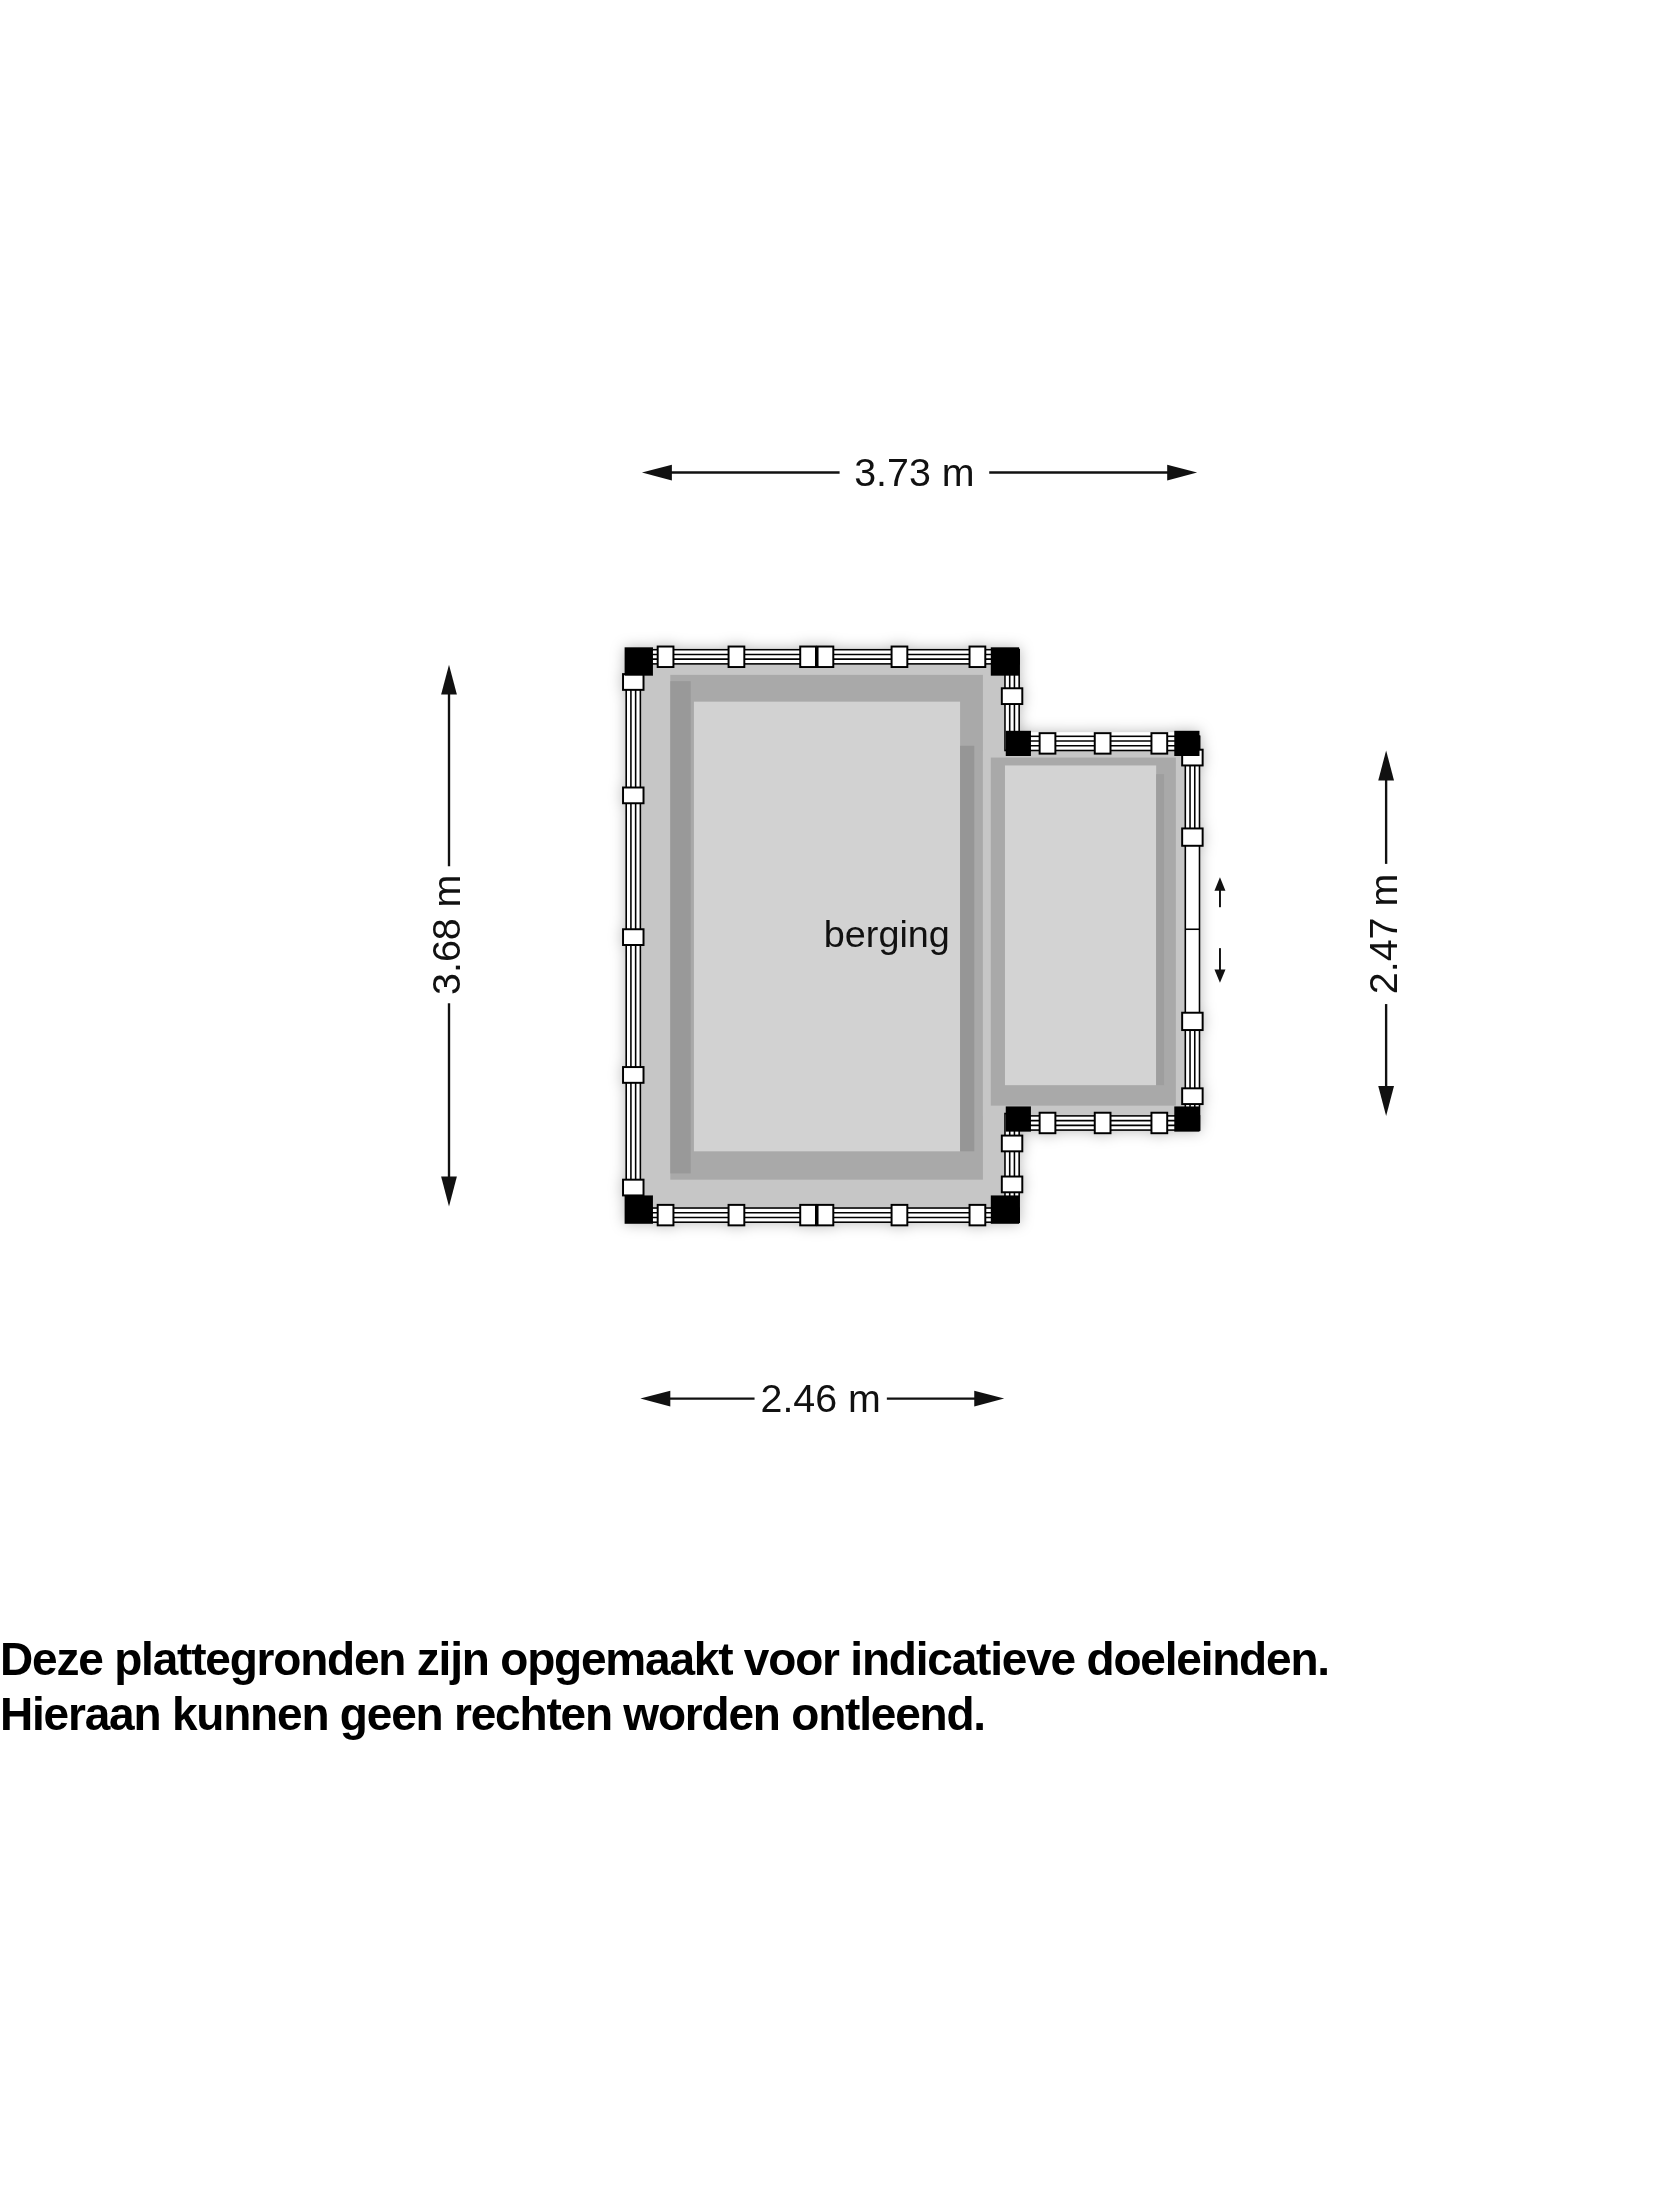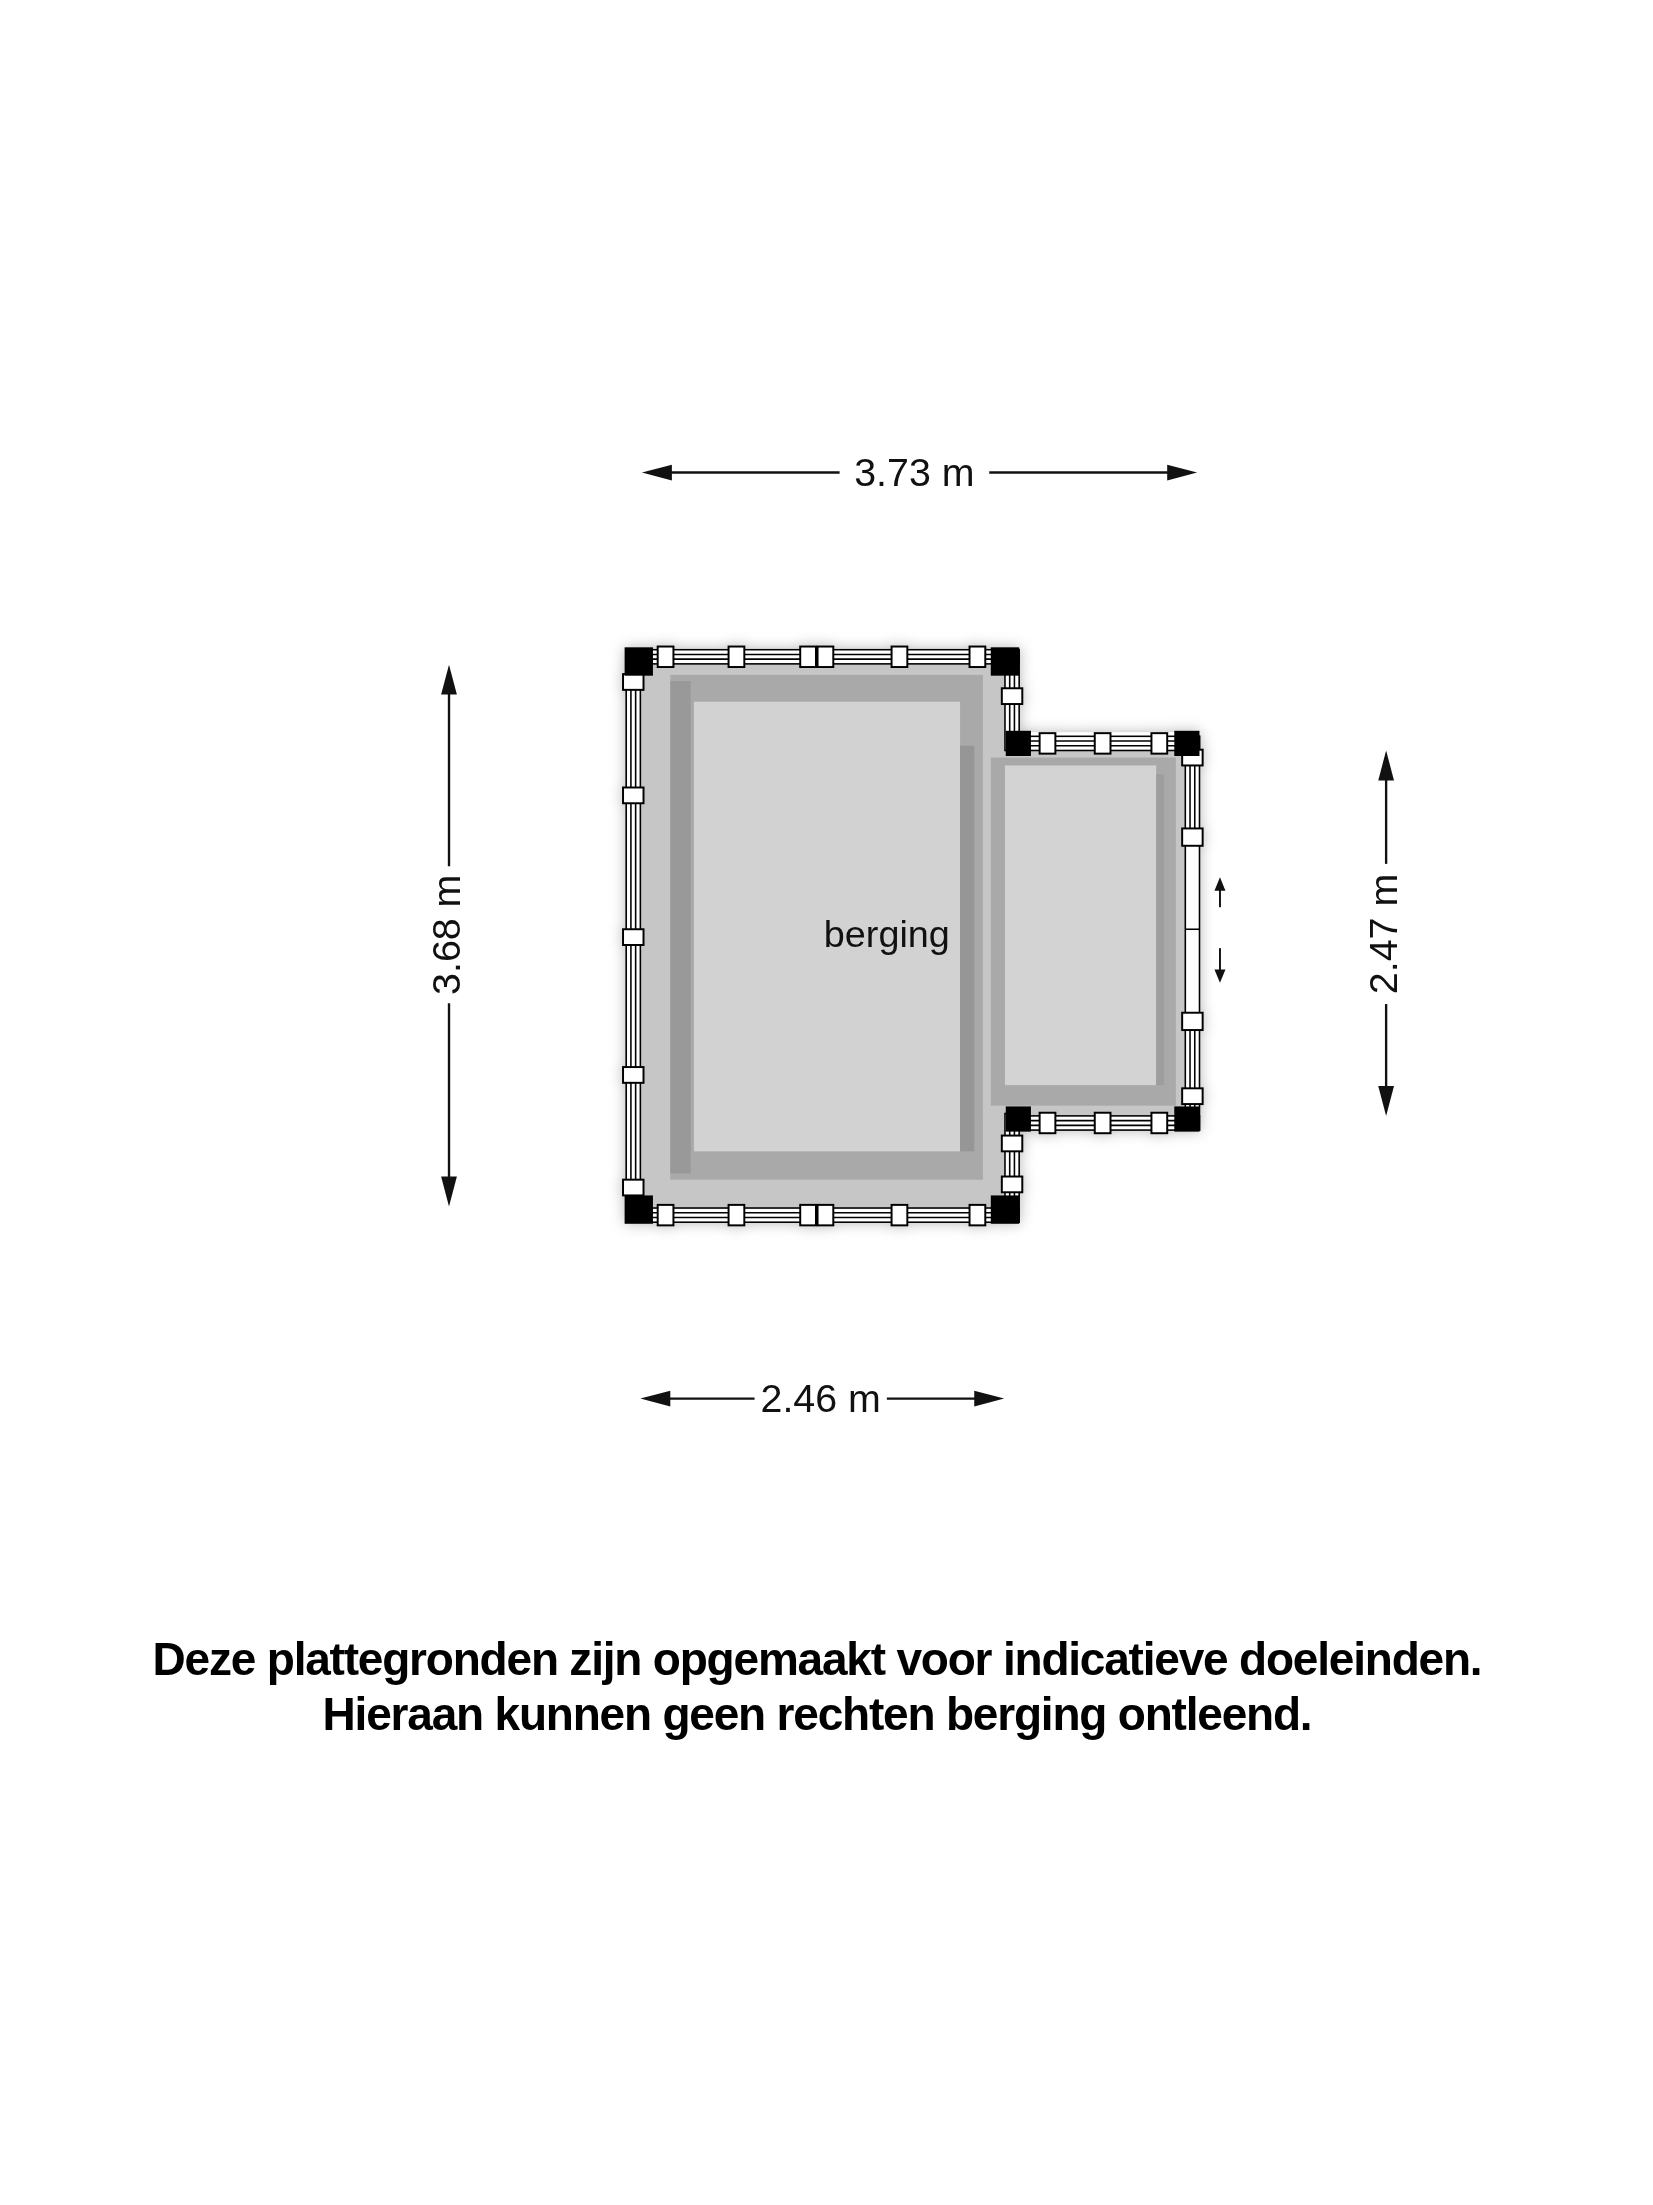--- a/index.html
+++ b/index.html
@@ -31,21 +31,21 @@
   .glz  { stroke: #000000; stroke-width: 2; }
   .mull { fill: #ffffff; stroke: #000000; stroke-width: 2.5; }
   .post { fill: #000000; }
   .dimline { stroke: #111111; stroke-width: 3; }
   .doorarrow { stroke: #111111; stroke-width: 2.5; fill: none; }
   .disclaimer {
     position: absolute;
     left: 0;
     top: 1632px;
     width: 1634px;
-    text-align: center;
+    text-align: left;
     font-family: "Liberation Sans", sans-serif;
     font-weight: bold;
     font-size: 46px;
     line-height: 55px;
     letter-spacing: -1.2px;
     color: #000000;
     white-space: nowrap;
   }
 </style>
 </head>
@@ -217,17 +217,17 @@
       <line class="dimline" x1="847" y1="1776" x2="958" y2="1776"></line>
       <line class="dimline" x1="1126" y1="1776" x2="1241" y2="1776"></line>
       <polygon points="813,1776 851,1766 851,1786" fill="#111111"></polygon>
       <polygon points="1275,1776 1237,1766 1237,1786" fill="#111111"></polygon>
       <text class="dim-text" x="1042" y="1793" text-anchor="middle">2.46 m</text>
     </g>
   </svg>
 
   <div class="disclaimer">
     <div>Deze plattegronden zijn opgemaakt voor indicatieve doeleinden.</div>
-    <div>Hieraan kunnen geen rechten berging ontleend.</div>
+    <div>Hieraan kunnen geen rechten worden ontleend.</div>
   </div>
 
 </div>
 
 
 </body></html>

